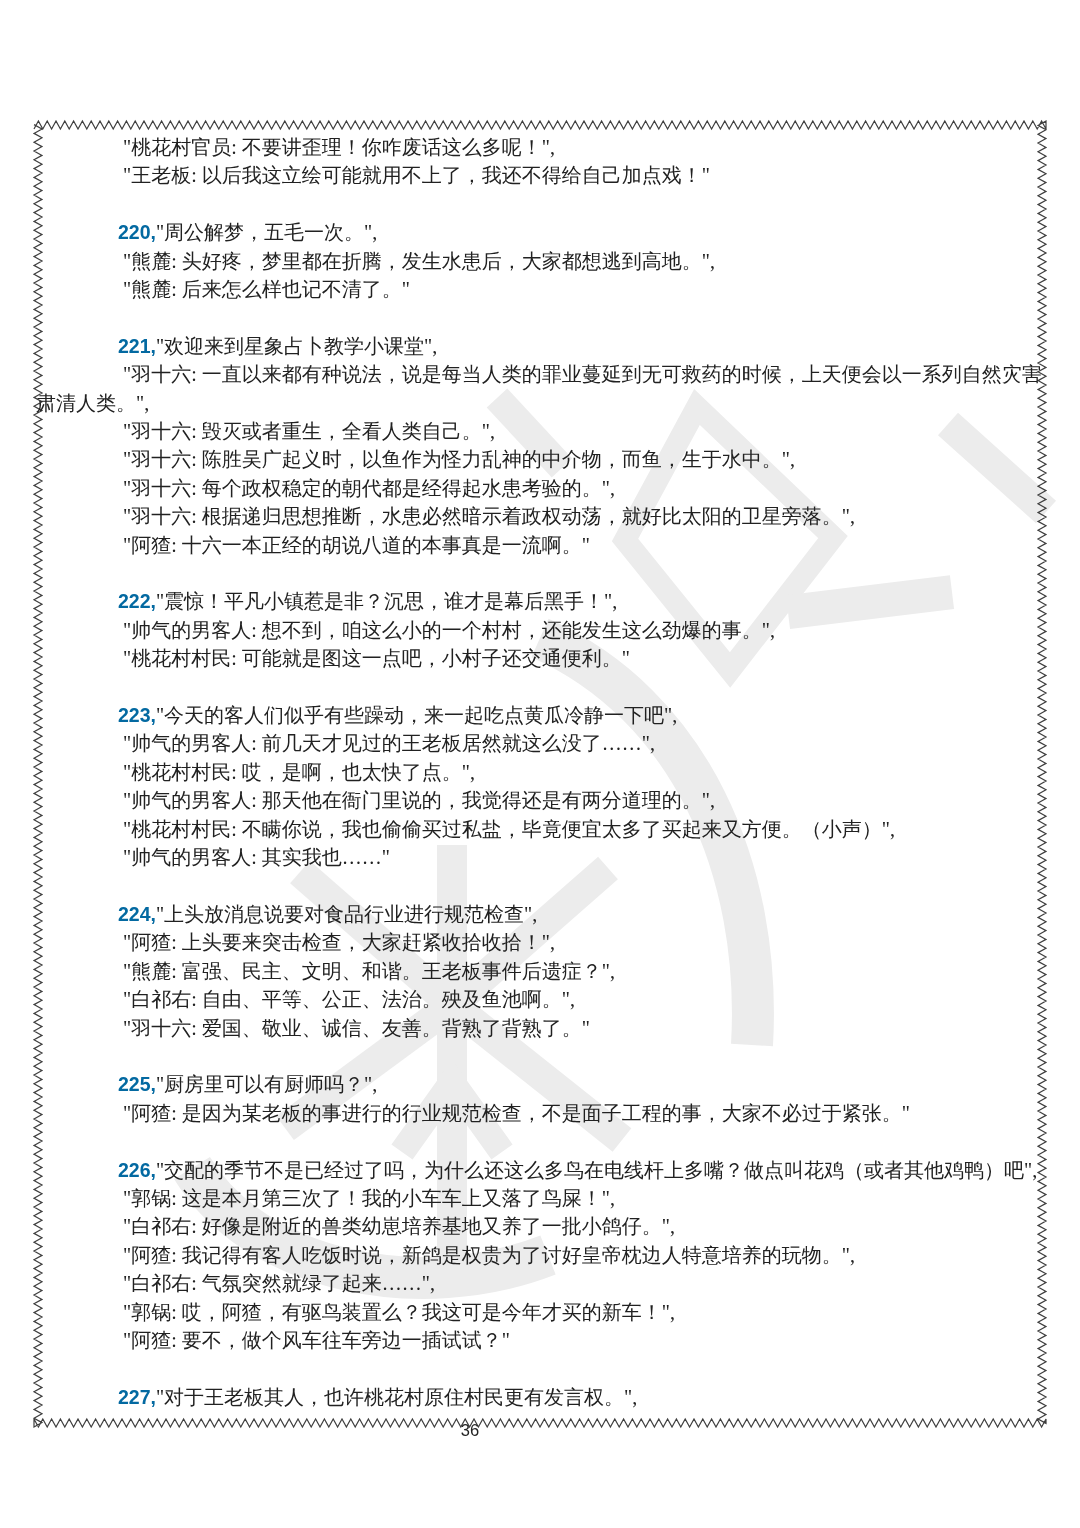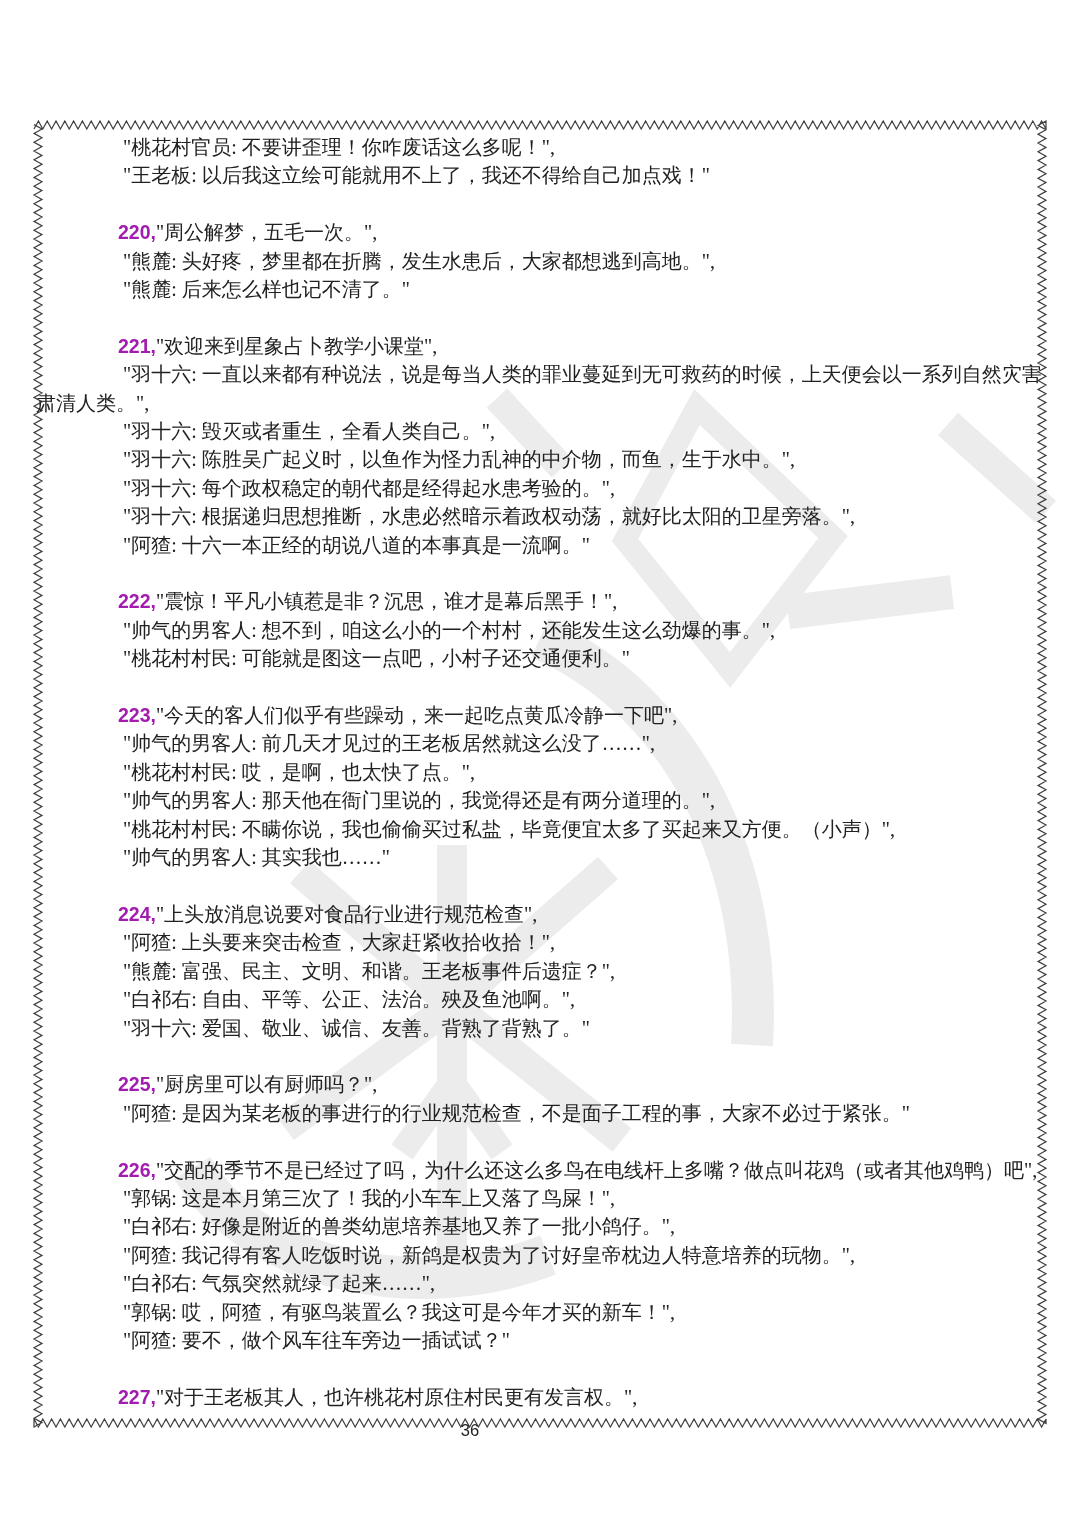--- a/index.html
+++ b/index.html
@@ -11,21 +11,21 @@
   .content{
     position:absolute;left:36px;top:133px;width:1010px;
     font-size:20px;line-height:28.4px;white-space:pre-wrap;
     text-align:left;
   }
   .content p{margin:0;text-indent:82px;}
   .record{margin:0 0 28.4px 0;}
   .record:last-child{margin-bottom:0;}
   .num{
     font-family:"Liberation Sans","DejaVu Sans",sans-serif;
-    font-weight:600;font-size:19.5px;color:#a21caf;
+    font-weight:600;font-size:19.5px;color:#0369a1;
   }
   .footer{
     position:absolute;top:1421px;left:0;width:940px;text-align:center;
     font-family:"Liberation Sans","DejaVu Sans",sans-serif;
     font-size:16.5px;color:#222222;
   }
 </style>
 </head>
 <body>
 

